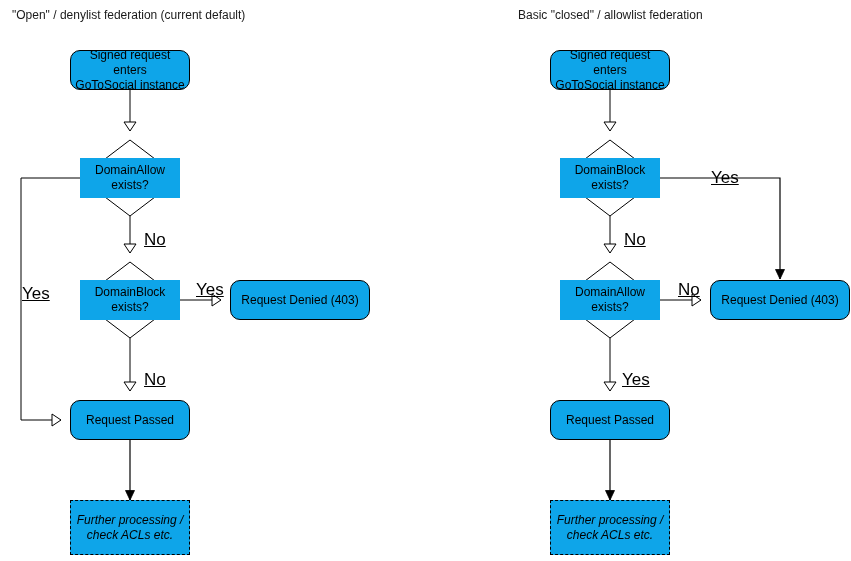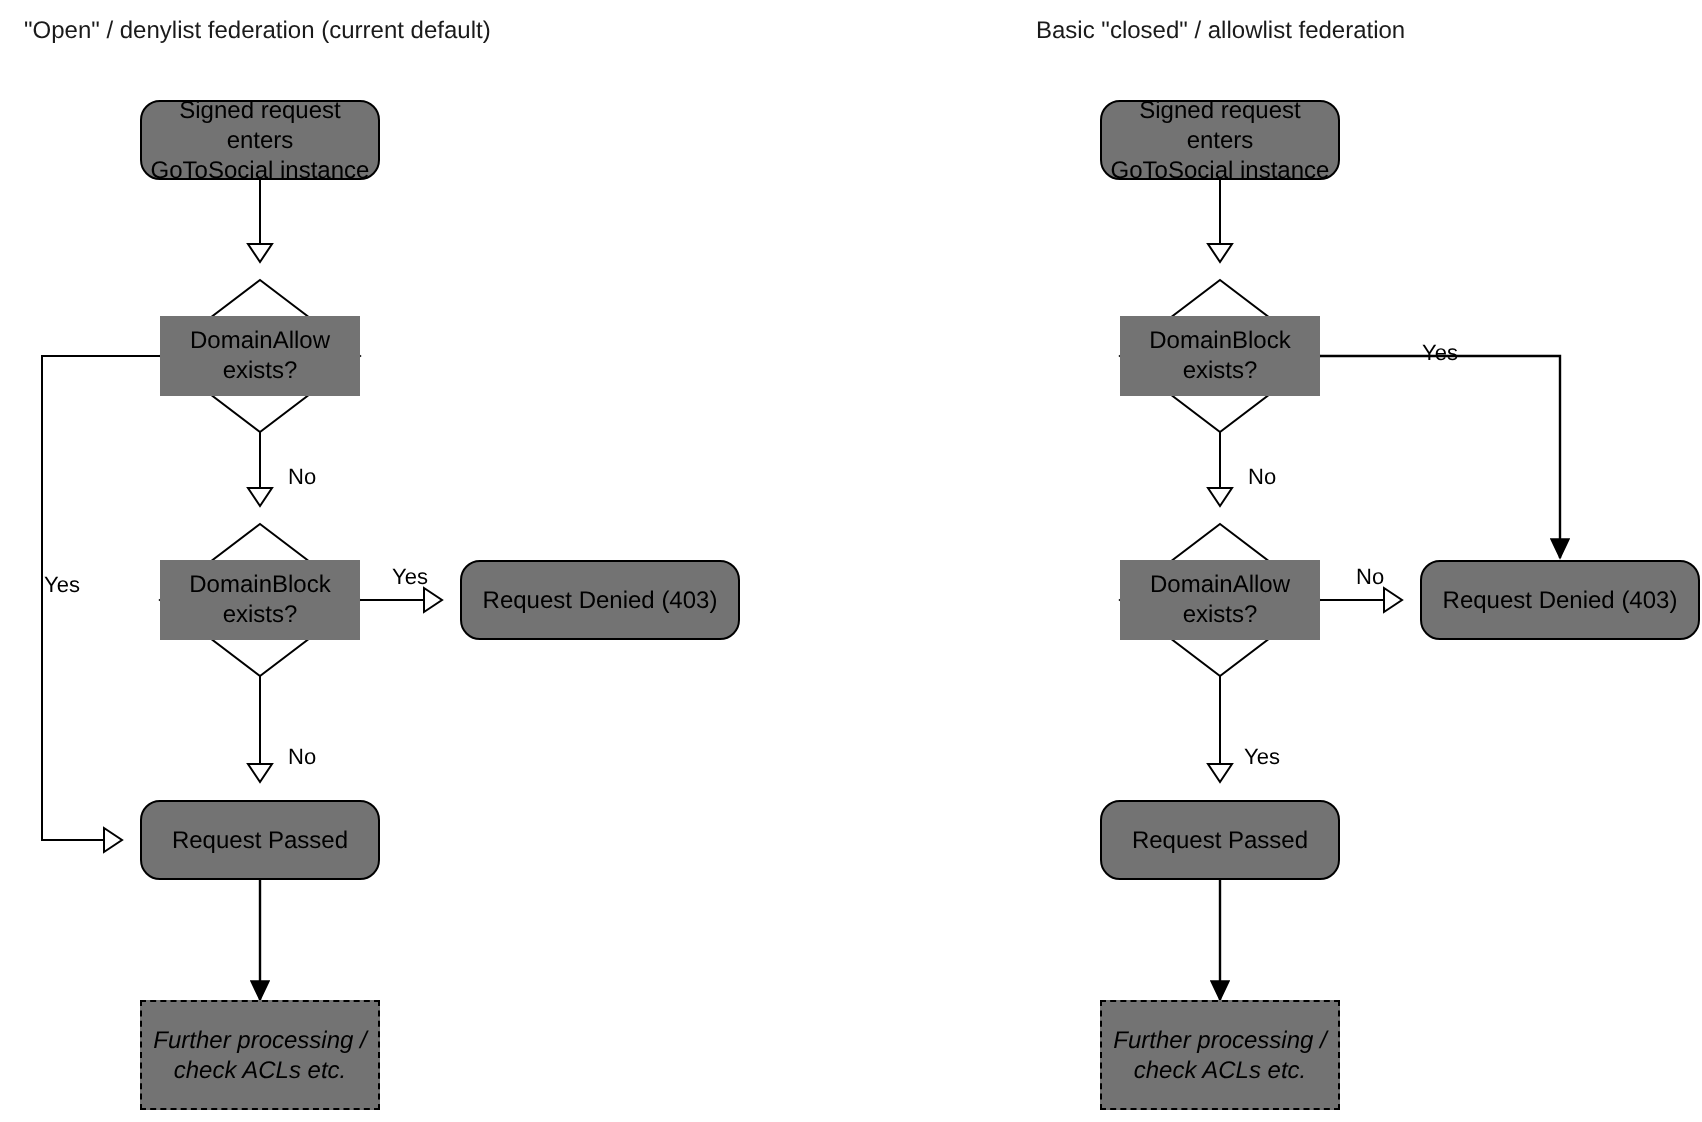--- a/index.html
+++ b/index.html
@@ -36,46 +36,47 @@
   .node {
     position: absolute;
     box-sizing: border-box;
     display: flex;
     align-items: center;
     justify-content: center;
     text-align: center;
     font-size: 12px;
     line-height: 15px;
     color: #000000;
-    background: #737373;
+    background: #0ea5e9;
     font-family: "Liberation Sans", sans-serif;
   }
   .node.rounded {
     border: 1px solid #000000;
     border-radius: 10px;
   }
   .node.dashed {
     border: 1px dashed #000000;
     border-radius: 0;
     font-style: italic;
   }
   .node-text {
     display: block;
     white-space: pre-line;
     padding: 0 4px;
   }
 
   .edge-label {
     position: absolute;
-    font-size: 11px;
+    font-size: 17px;
     line-height: 13px;
     color: #000000;
     background: transparent;
     white-space: nowrap;
     font-family: "Liberation Sans", sans-serif;
+    text-decoration: underline;
   }
 
   svg line, svg path, svg polyline {
     shape-rendering: geometricPrecision;
   }
 </style>
 </head>
 <body>
 
 <svg id="canvas" xmlns="http://www.w3.org/2000/svg" viewBox="0 0 851 561">

